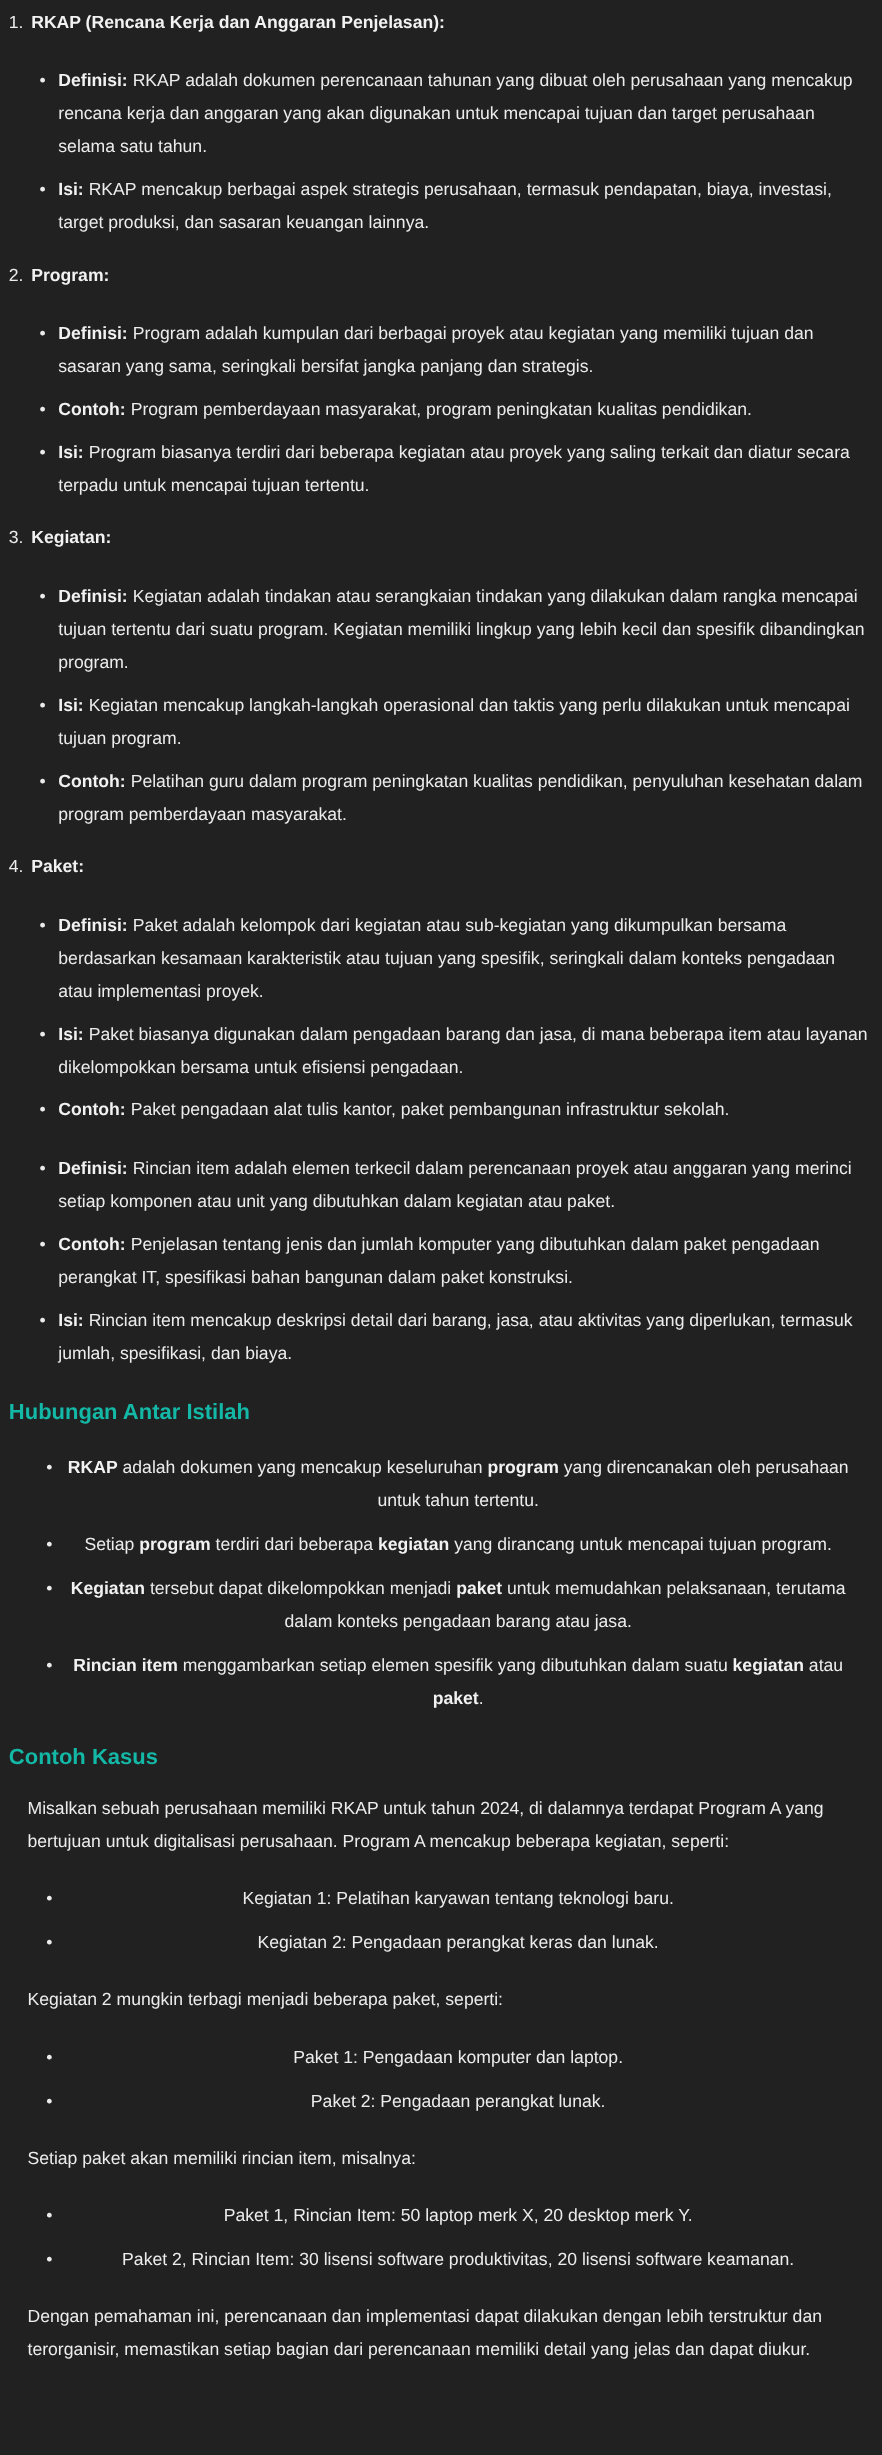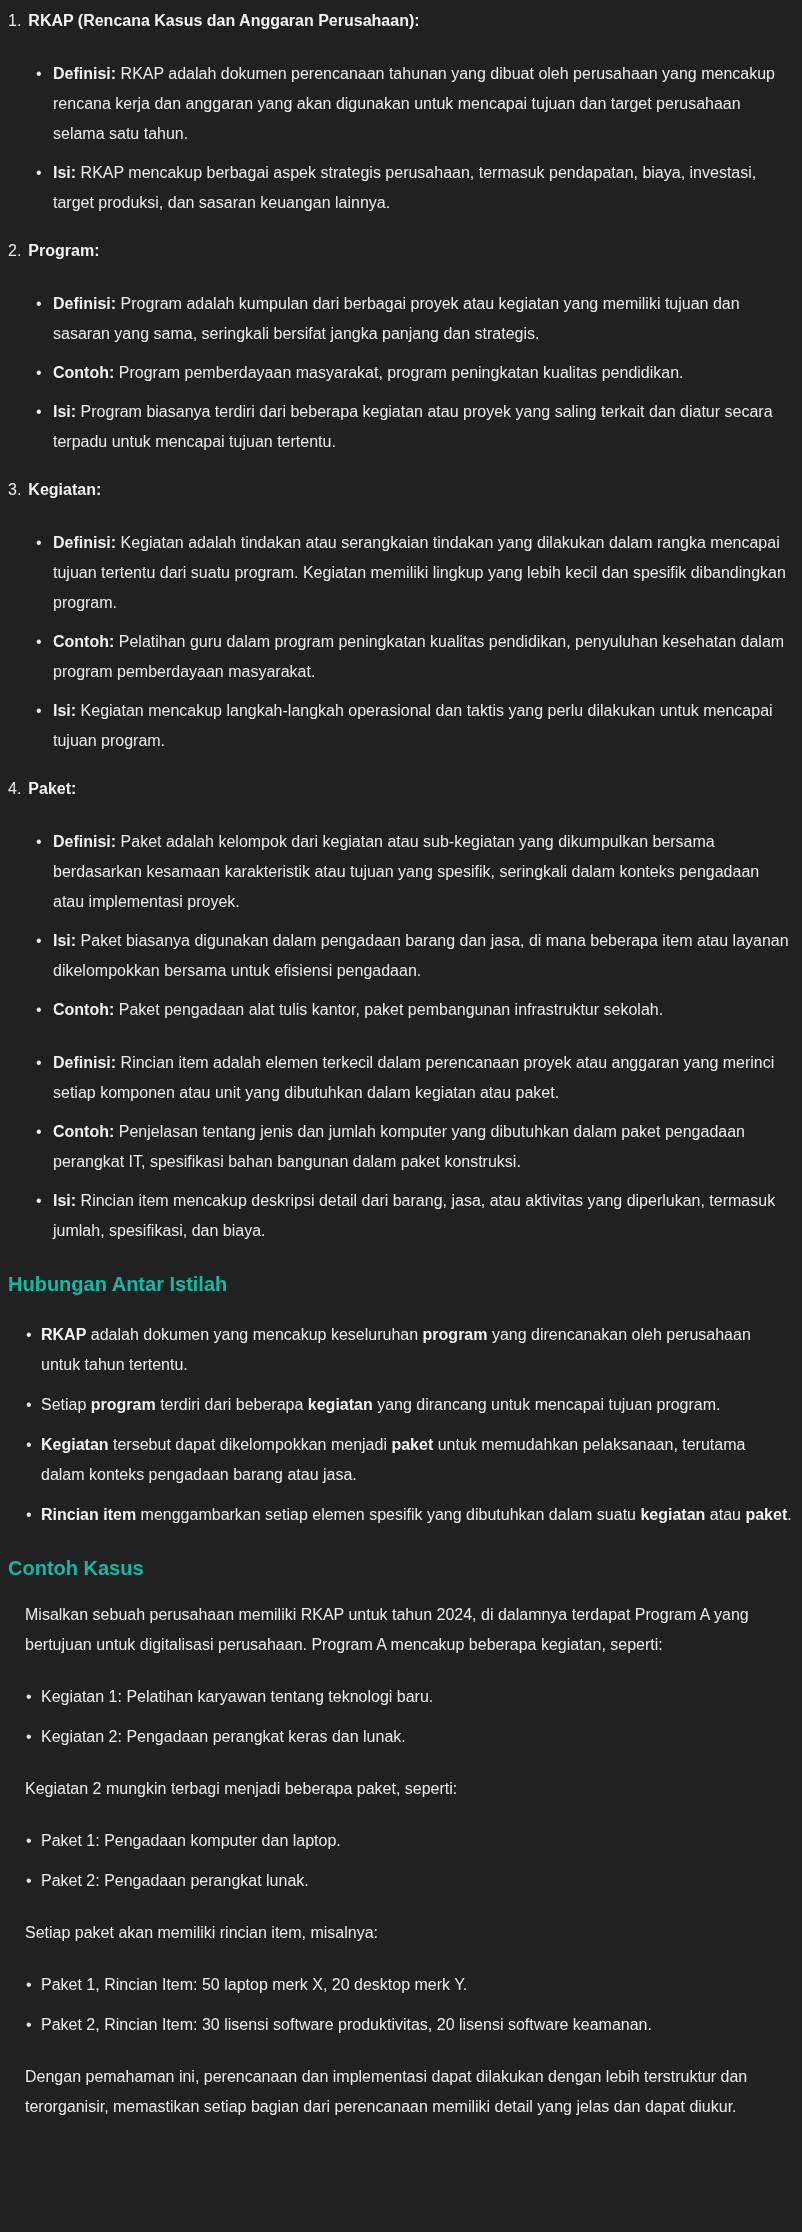--- a/index.html
+++ b/index.html
@@ -19,21 +19,21 @@
 
   
   ol.terms{list-style:none;margin:0;padding:0;}
   .term{margin:0 0 18px;}
   .term-header .num{margin-right:7px;}
   ul.points{list-style:none;margin:23px 0 0;padding:0 0 0 28px;}
   ul.points > li{position:relative;padding-left:17px;margin:0 0 9px;}
   ul.points > li::before{content:"\2022";position:absolute;left:0;top:0;}
 
   
-  ul.toplist{list-style:none;margin:22px 0;padding:0 0 0 18px;}
+  ul.toplist{list-style:none;margin:22px 16px;padding:0 0 0 18px;text-align:center;}
   ul.toplist > li{position:relative;padding-left:15px;margin:0 0 10px;}
   ul.toplist > li::before{content:"\2022";position:absolute;left:0;top:0;}
 
   h3{
     font-size:20px;
     line-height:28px;
     font-weight:700;
     color:#14b8a6;
     margin:24px 0 18px;
   }
@@ -42,21 +42,21 @@
 </style>
 </head>
 <body>
 
 <div class="page">
 
   <ol class="terms">
 
     <li class="term">
       <div class="term-header">
-        <span class="num">1.</span><strong>RKAP (Rencana Kasus dan Anggaran Perusahaan):</strong>
+        <span class="num">1.</span><strong>RKAP (Rencana Kerja dan Anggaran Penjelasan):</strong>
       </div>
       <ul class="points">
         <li>
           <strong>Definisi:</strong>
           <span>RKAP adalah dokumen perencanaan tahunan yang dibuat oleh perusahaan yang mencakup rencana kerja dan anggaran yang akan digunakan untuk mencapai tujuan dan target perusahaan selama satu tahun.</span>
         </li>
         <li>
           <strong>Isi:</strong>
           <span>RKAP mencakup berbagai aspek strategis perusahaan, termasuk pendapatan, biaya, investasi, target produksi, dan sasaran keuangan lainnya.</span>
         </li>
@@ -86,26 +86,26 @@
     <li class="term">
       <div class="term-header">
         <span class="num">3.</span><strong>Kegiatan:</strong>
       </div>
       <ul class="points">
         <li>
           <strong>Definisi:</strong>
           <span>Kegiatan adalah tindakan atau serangkaian tindakan yang dilakukan dalam rangka mencapai tujuan tertentu dari suatu program. Kegiatan memiliki lingkup yang lebih kecil dan spesifik dibandingkan program.</span>
         </li>
         <li>
+          <strong>Isi:</strong>
+          <span>Kegiatan mencakup langkah-langkah operasional dan taktis yang perlu dilakukan untuk mencapai tujuan program.</span>
+        </li>
+        <li>
           <strong>Contoh:</strong>
           <span>Pelatihan guru dalam program peningkatan kualitas pendidikan, penyuluhan kesehatan dalam program pemberdayaan masyarakat.</span>
-        </li>
-        <li>
-          <strong>Isi:</strong>
-          <span>Kegiatan mencakup langkah-langkah operasional dan taktis yang perlu dilakukan untuk mencapai tujuan program.</span>
         </li>
       </ul>
     </li>
 
     <li class="term">
       <div class="term-header">
         <span class="num">4.</span><strong>Paket:</strong>
       </div>
       <ul class="points">
         <li>

